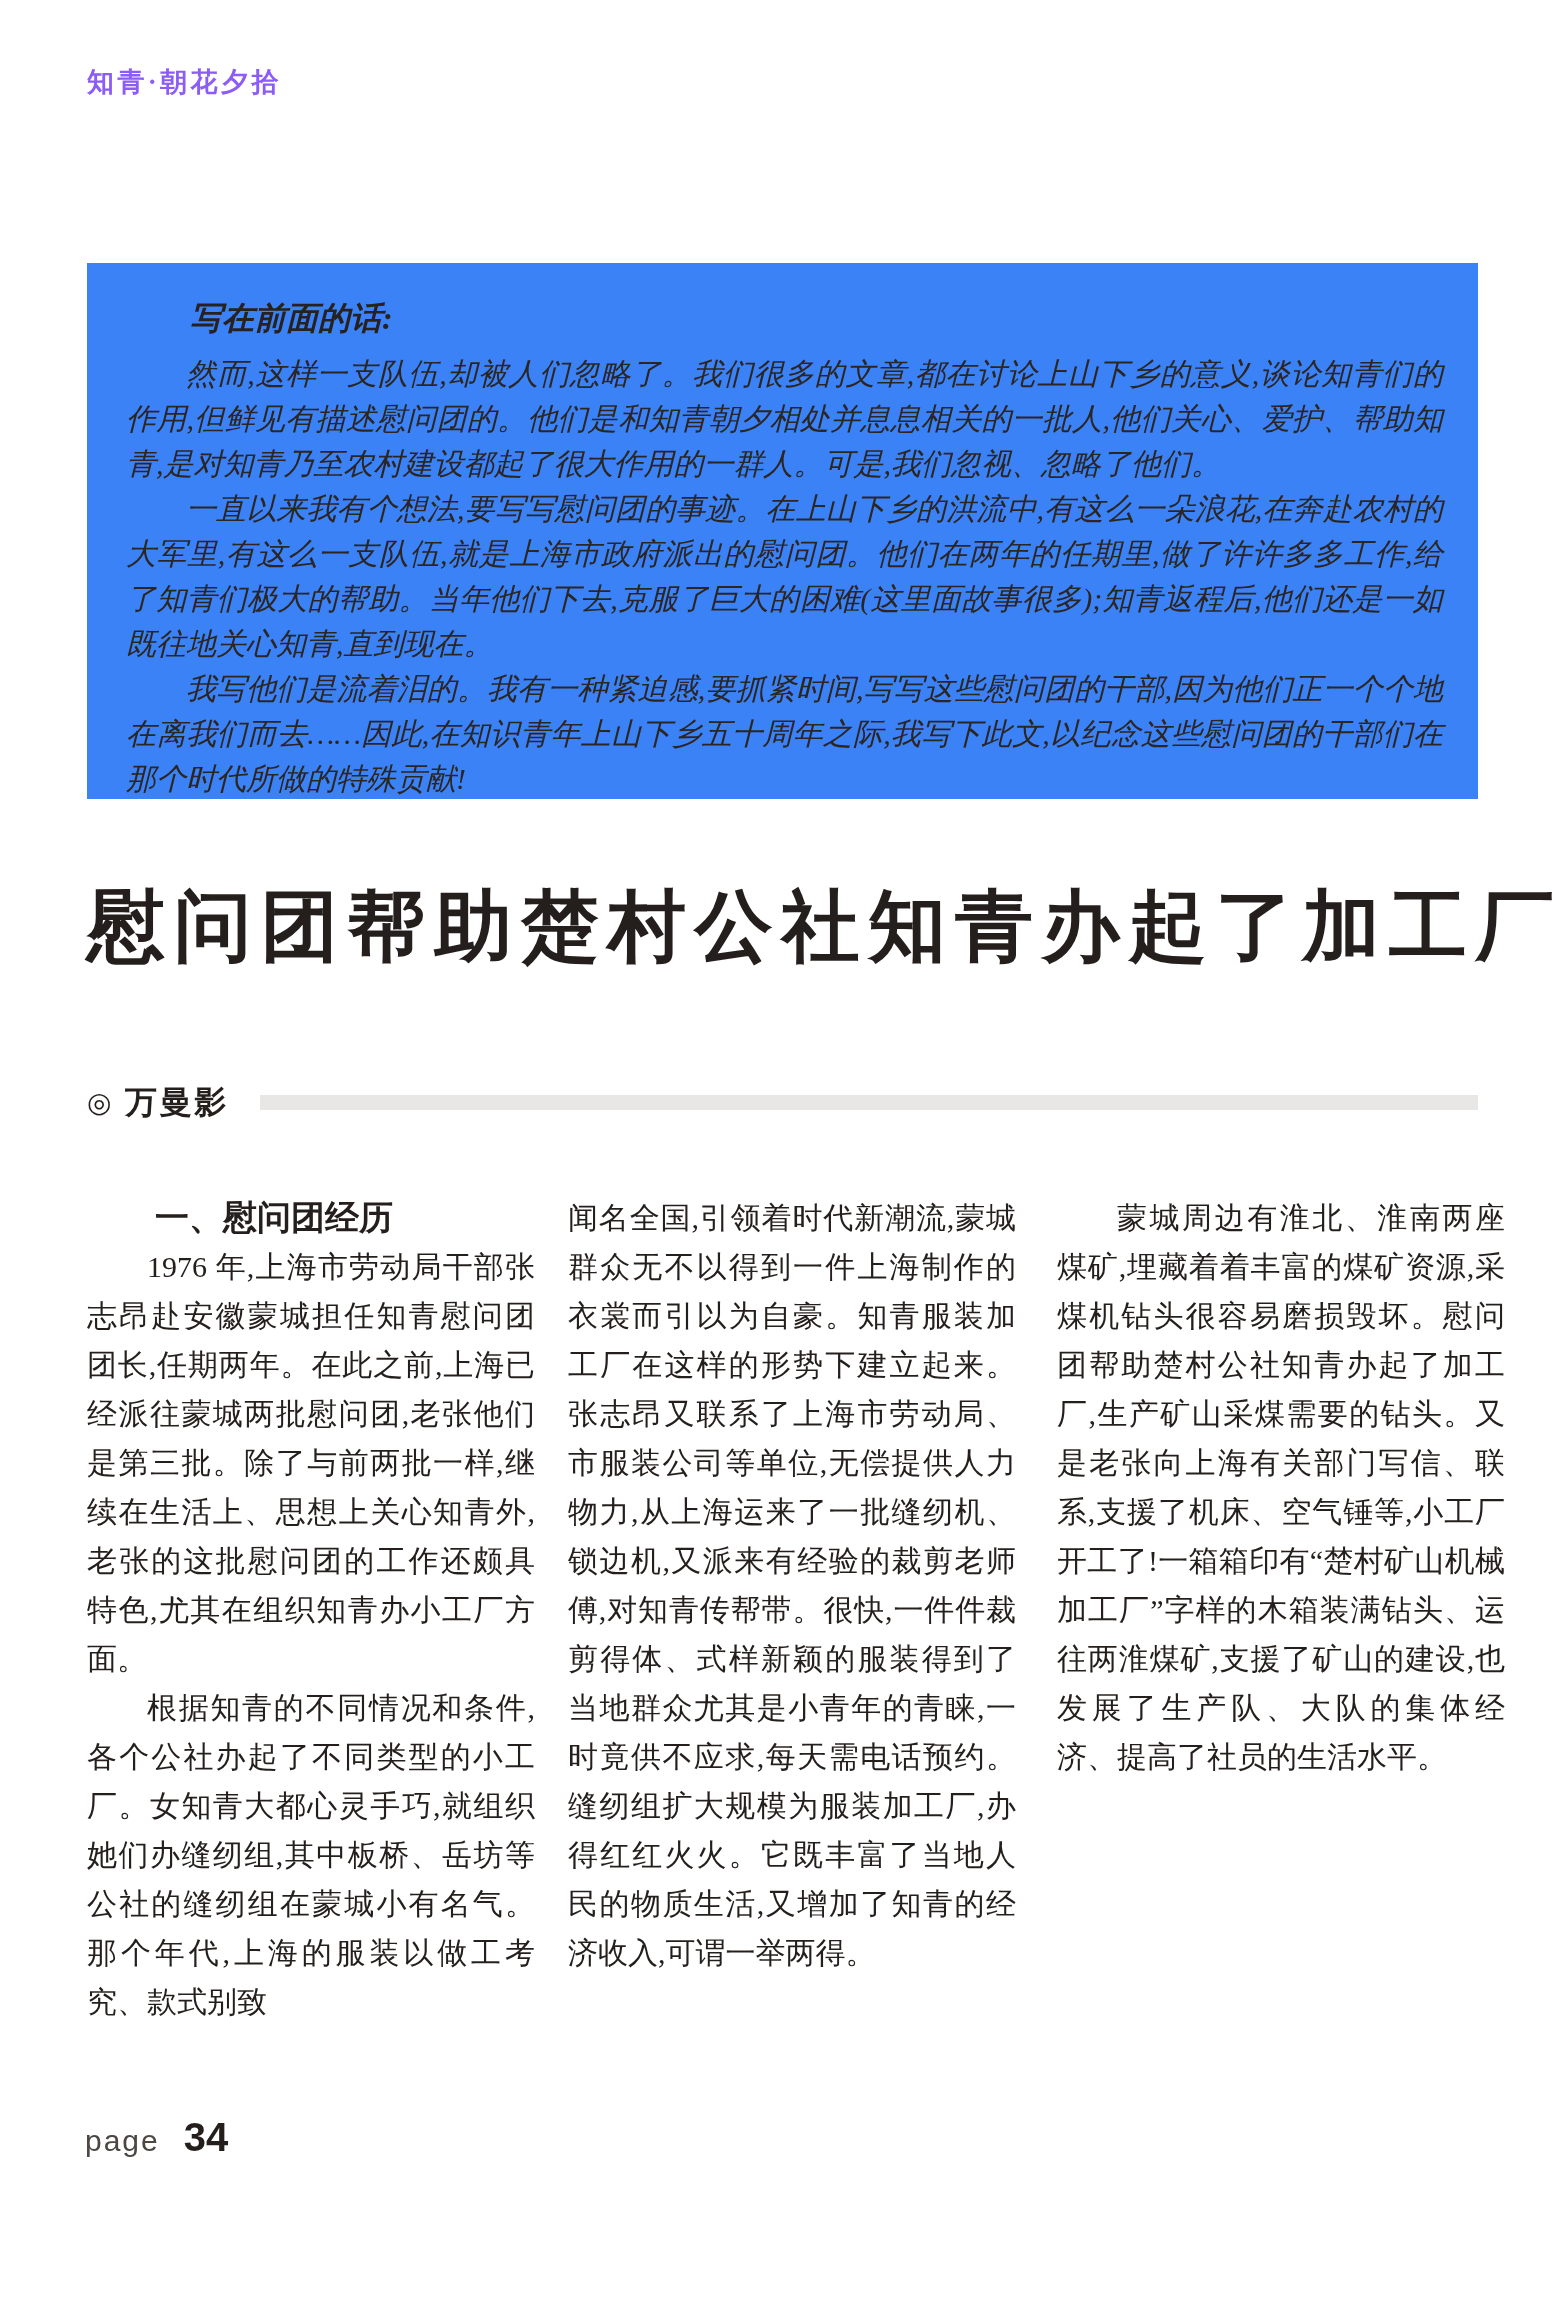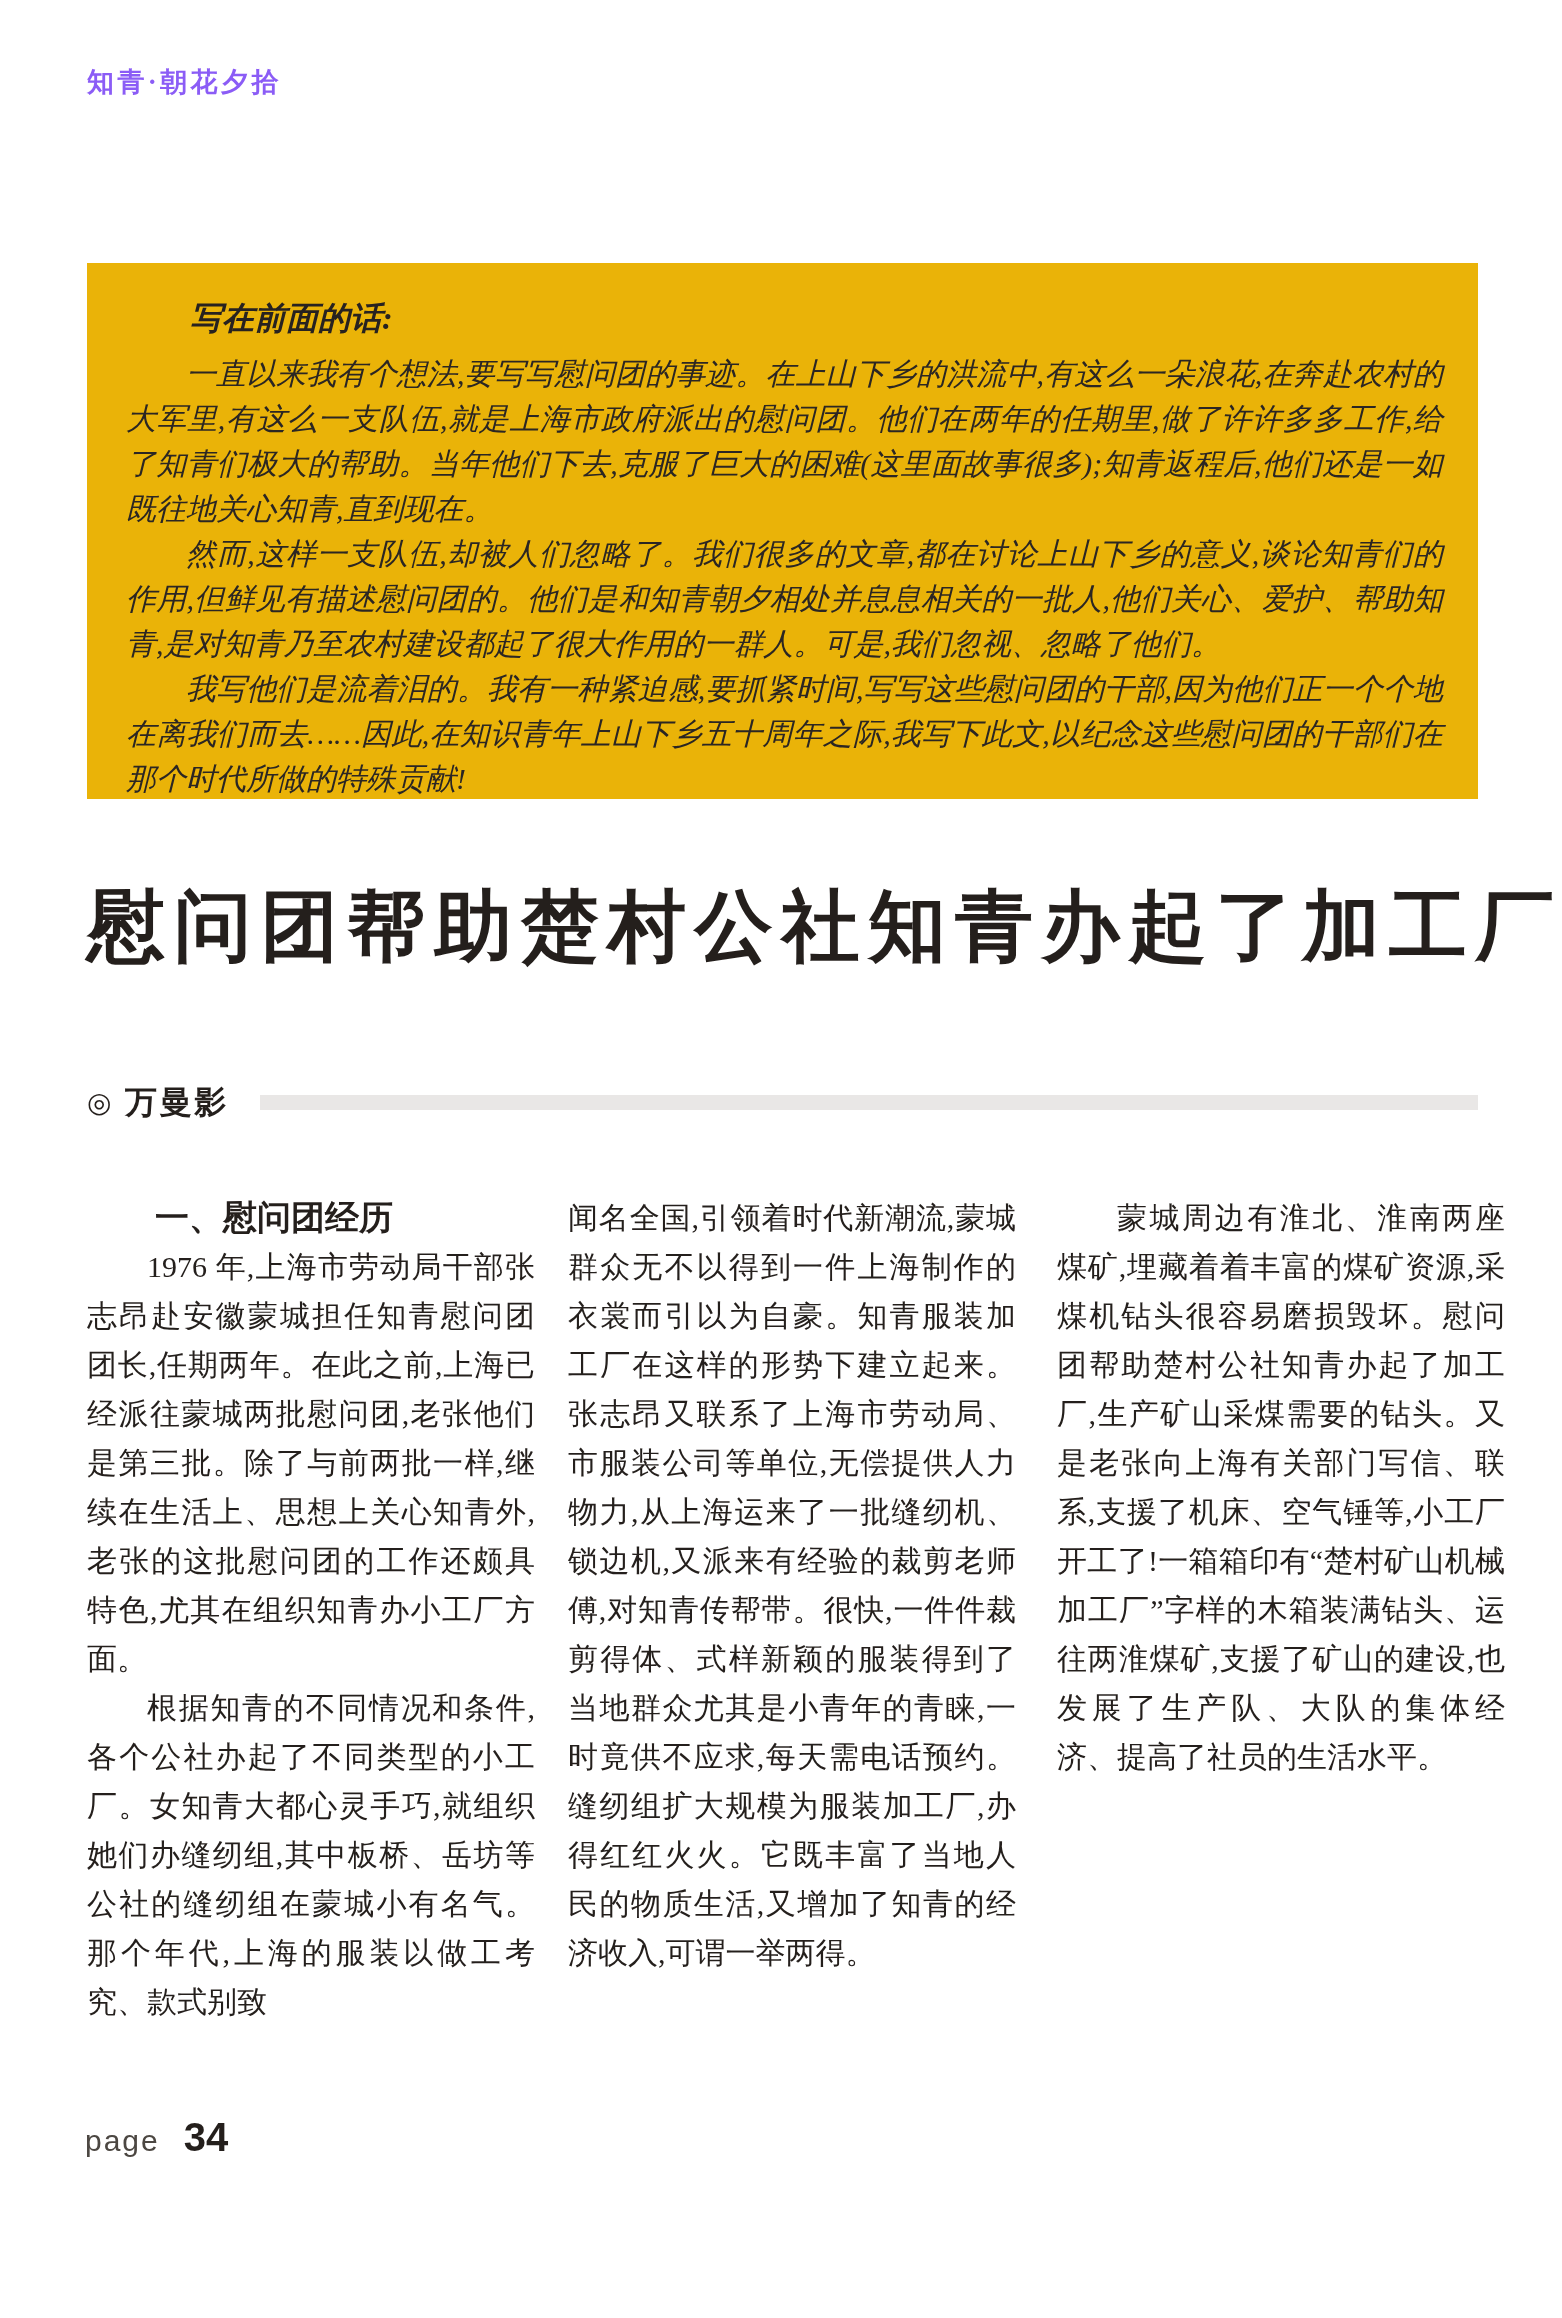--- a/index.html
+++ b/index.html
@@ -20,21 +20,21 @@
     font-weight: bold;
     letter-spacing: 3.4px;
     color: #8b5cf6;
   }
   .intro-box {
     position: absolute;
     left: 87px;
     top: 263px;
     width: 1391px;
     height: 536px;
-    background: #eab308;
+    background: #3b82f6;
     box-sizing: border-box;
     padding: 34px 35px 0 39px;
     font-style: italic;
   }
   .intro-heading {
     margin: 0 0 9.5px 0;
     font-size: 32px;
     font-weight: bold;
     text-indent: 2em;
     color: #272220;
@@ -132,22 +132,22 @@
 </style>
 </head>
 <body>
 
 <div class="page">
 
   <div class="header">知青·朝花夕拾</div>
 
   <div class="intro-box">
     <p class="intro-heading">写在前面的话:</p>
+    <p class="intro-p">然而,这样一支队伍,却被人们忽略了。我们很多的文章,都在讨论上山下乡的意义,谈论知青们的作用,但鲜见有描述慰问团的。他们是和知青朝夕相处并息息相关的一批人,他们关心、爱护、帮助知青,是对知青乃至农村建设都起了很大作用的一群人。可是,我们忽视、忽略了他们。</p>
     <p class="intro-p">一直以来我有个想法,要写写慰问团的事迹。在上山下乡的洪流中,有这么一朵浪花,在奔赴农村的大军里,有这么一支队伍,就是上海市政府派出的慰问团。他们在两年的任期里,做了许许多多工作,给了知青们极大的帮助。当年他们下去,克服了巨大的困难(这里面故事很多);知青返程后,他们还是一如既往地关心知青,直到现在。</p>
-    <p class="intro-p">然而,这样一支队伍,却被人们忽略了。我们很多的文章,都在讨论上山下乡的意义,谈论知青们的作用,但鲜见有描述慰问团的。他们是和知青朝夕相处并息息相关的一批人,他们关心、爱护、帮助知青,是对知青乃至农村建设都起了很大作用的一群人。可是,我们忽视、忽略了他们。</p>
     <p class="intro-p">我写他们是流着泪的。我有一种紧迫感,要抓紧时间,写写这些慰问团的干部,因为他们正一个个地在离我们而去……因此,在知识青年上山下乡五十周年之际,我写下此文,以纪念这些慰问团的干部们在那个时代所做的特殊贡献!</p>
   </div>
 
   <h1 class="title">慰问团帮助楚村公社知青办起了加工厂</h1>
 
   <div class="author-row">
     <span class="author-mark">◎</span>
     <span class="author-name">万曼影</span>
     <span class="author-rule"></span>
   </div>

